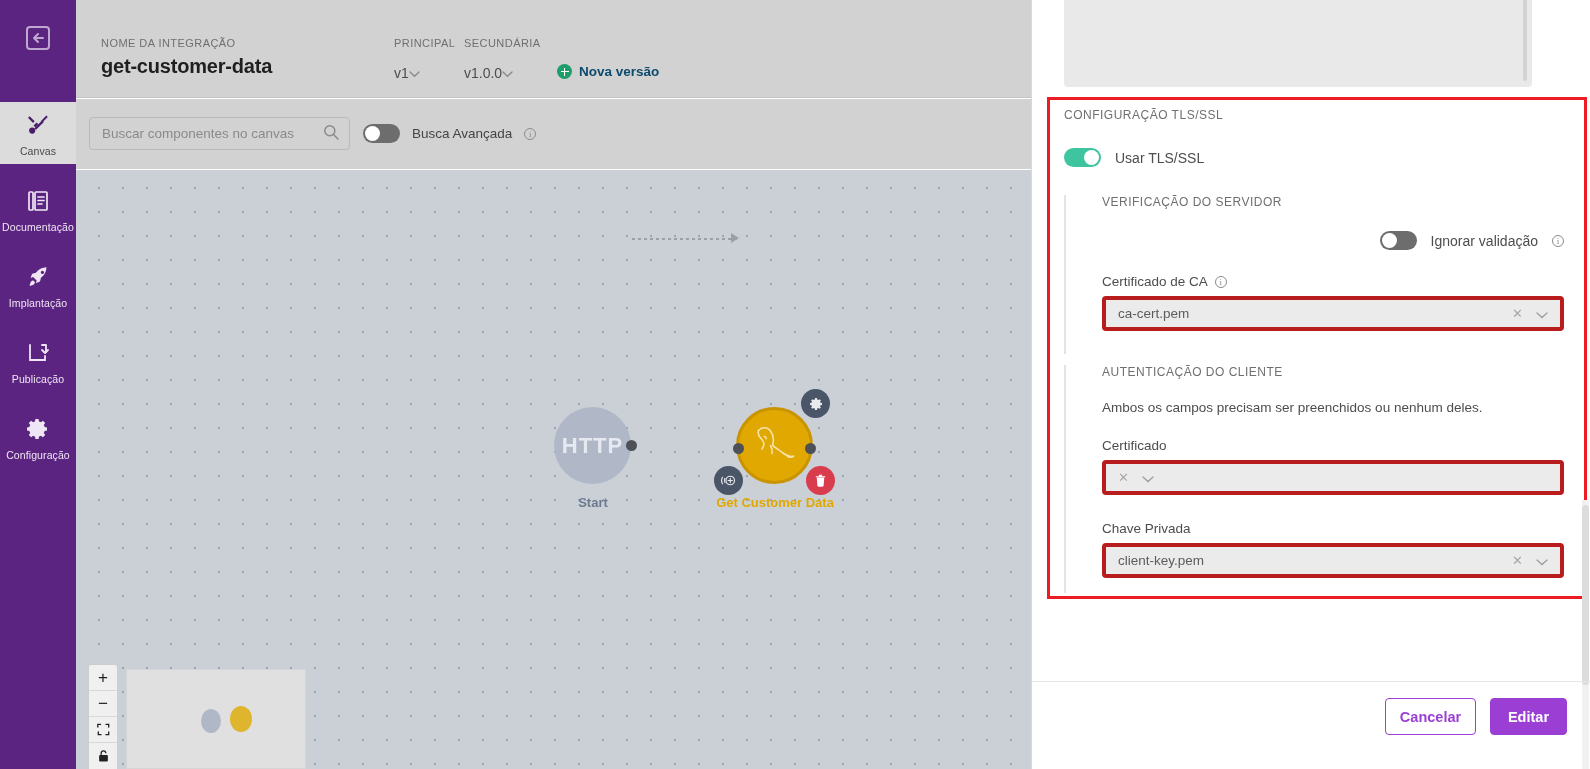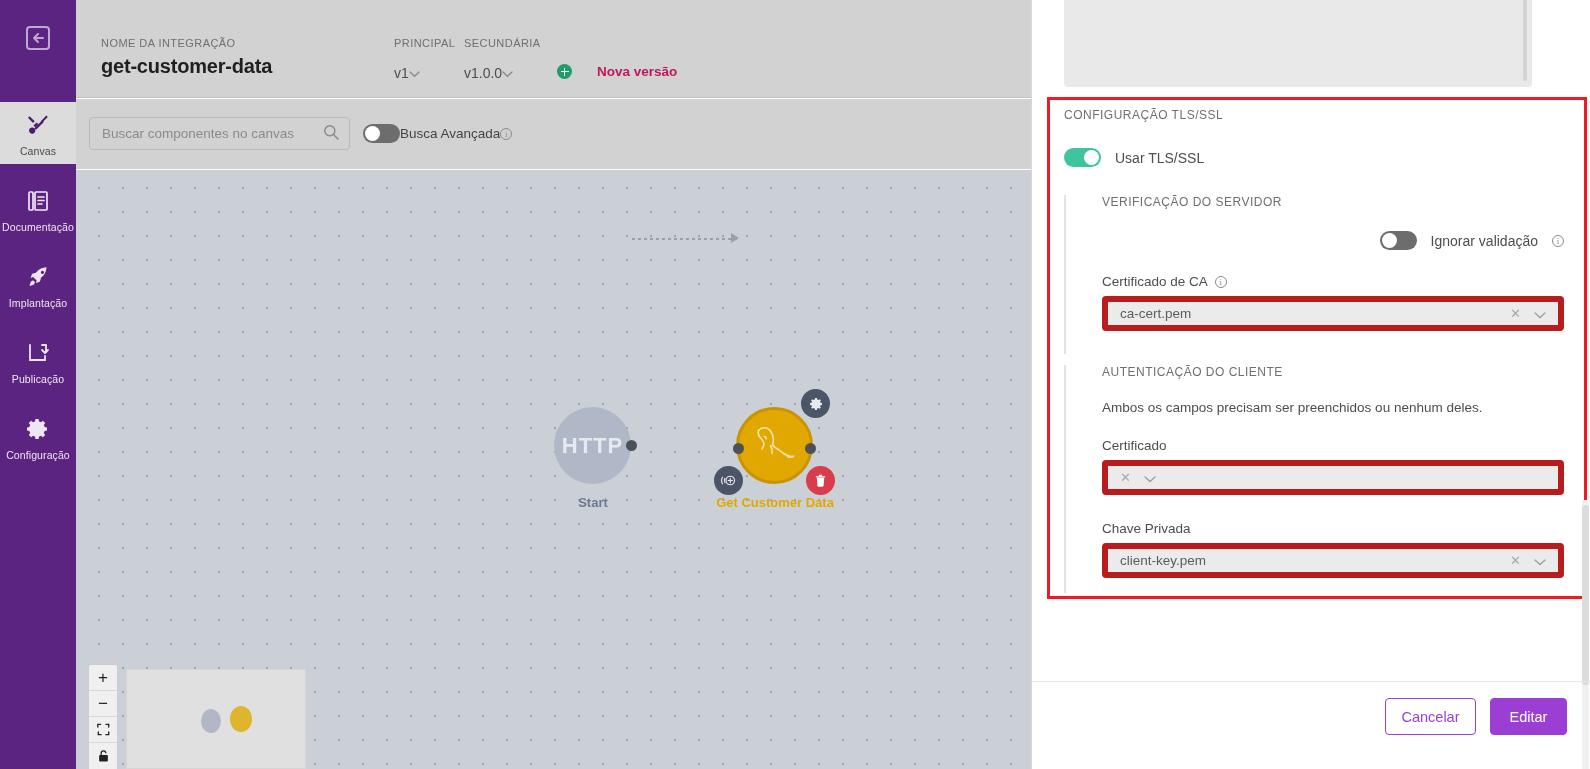--- a/index.html
+++ b/index.html
@@ -57,22 +57,22 @@
   }
   .ver-select {
     position: absolute; display: flex; align-items: center; 
     font-size: 14px; color: #4d4d4d; cursor: pointer;
   }
   .ver-prin { left: 318px; top: 65px; }
   .ver-sec  { left: 388px; top: 65px; }
   .caret { display: inline-block; }
   .nova-versao {
     position: absolute; left: 481px; top: 64px;
-    display: flex; align-items: flex-end; gap: 25px;
-    color: #be185d; font-size: 13.5px; font-weight: bold; cursor: pointer;
+    display: flex; align-items: flex-end; gap: 7px;
+    color: #0c4a6e; font-size: 13.5px; font-weight: bold; cursor: pointer;
   }
   .plus-circle {
     width: 15px; height: 15px; border-radius: 50%; background: #1e9e6a;
     position: relative; flex: 0 0 auto;
   }
   .plus-circle:before, .plus-circle:after {
     content: ""; position: absolute; background: #ffffff;
   }
   .plus-circle:before { left: 3.5px; top: 6.8px; width: 8px; height: 1.6px; }
   .plus-circle:after  { top: 3.5px; left: 6.8px; height: 8px; width: 1.6px; }
@@ -99,21 +99,21 @@
   .switch .knob {
     position: absolute; top: 2px; width: 15px; height: 15px; border-radius: 50%;
     background: #ffffff;
   }
   .switch.off { background: #6d6d6d; }
   .switch.off .knob { left: 2px; }
   .switch.on  { background: #3ec5a0; }
   .switch.on .knob { right: 2px; }
   .adv-search {
     position: absolute; left: 363px; top: 124px;
-    display: flex; align-items: center; 
+    display: flex; align-items: center; gap: 12px;
   }
   .adv-label { font-size: 13.5px; color: #444; }
   .info-i {
     display: inline-block; width: 12px; height: 12px; border-radius: 50%;
     border: 1px solid #8c8c8c; color: #8c8c8c; font-size: 9px; line-height: 10px;
     text-align: center; font-family: "Liberation Serif", serif;
   }
 
   
   .canvas {
@@ -219,37 +219,37 @@
 
   .indent-wrap { position: relative; padding-left: 38px; }
   .indent-line {
     position: absolute; left: 0; top: 0; width: 2px; background: #e3e3e3;
   }
   .field-label { font-size: 13.5px; color: #4d4d4d; margin-bottom: 7px; }
   .field-label .info-i { margin-left: 4px; vertical-align: 1px; }
   .select-box {
     height: 35px; background: #ebebeb; border-radius: 4px;
     display: flex; align-items: center; padding: 0 12px;
-    border: 6px solid #b91c1c; cursor: pointer;
+    border: 4px solid #b91c1c; cursor: pointer;
   }
   .select-value { flex: 1; font-size: 13.5px; color: #5c5c5c; }
   .sel-x { color: #a8a8a8; font-size: 13px; margin-right: 13px; cursor: pointer; }
   .sel-caret { color: #9e9e9e; cursor: pointer; }
   .helper-text { font-size: 13.5px; color: #4d4d4d; }
 
   .panel-divider {
     position: absolute; left: 0; top: 681px; width: 558px; height: 1px;
     background: #e6e6e6;
   }
   .panel-footer {
     position: absolute; right: 23px; top: 698px;
     display: flex; align-items: center; gap: 14px;
   }
   .btn {
-    height: 37px; border-radius: 4px; font-size: 14.5px; font-weight: normal;
+    height: 37px; border-radius: 4px; font-size: 14.5px; font-weight: bold;
     display: flex; align-items: center; justify-content: center; cursor: pointer;
     font-family: "Liberation Sans", sans-serif;
   }
   .btn-cancel {
     width: 91px; background: #ffffff; border: 1px solid #9b3fd4; color: #9b3fd4;
   }
   .btn-edit {
     width: 77px; background: #9b3fd4; border: 1px solid #9b3fd4; color: #ffffff;
   }
   .divider-vert {

